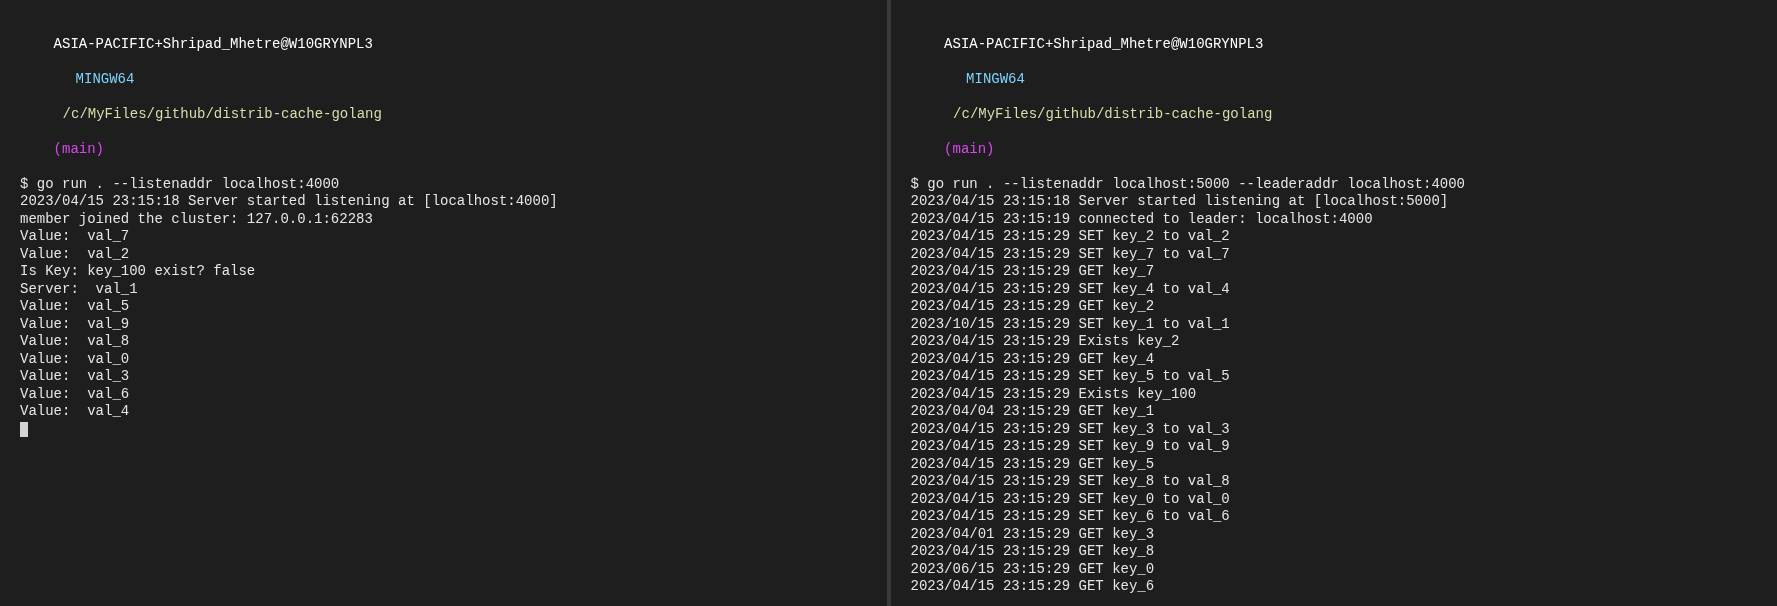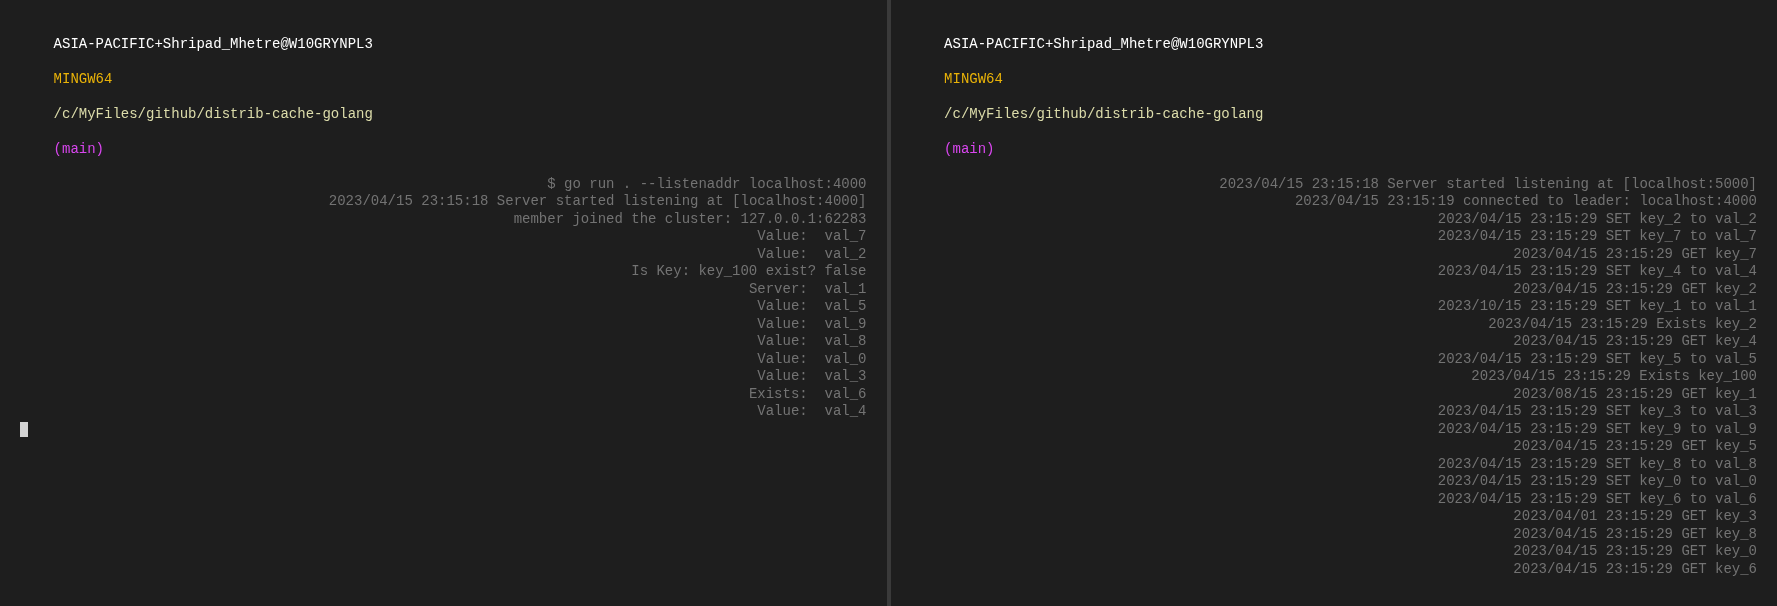--- a/index.html
+++ b/index.html
@@ -24,27 +24,26 @@
       overflow: hidden;
       position: relative;
     }
     .pane-left {
       border-right: 4px solid #3a3a3a;
     }
     .prompt-line {
       white-space: pre-wrap;
     }
     .prompt-user { color: #ffffff; }
-    .prompt-mingw { color: #eab308; }
-    .prompt-path { color: #dcdcaa; }
+    .prompt-mingw { color: #7dd3fc; margin-left: 22px; }
+    .prompt-path { color: #dcdcaa; margin-left: 9px; }
     .prompt-branch { color: #d946ef; }
     .output-line {
       white-space: pre;
-      color: #737373;
-      text-align: right;
+      color: #e5e5e5;
     }
     .cursor-block {
       display: inline-block;
       width: 8px;
       height: 15px;
       background: #d4d4d4;
       vertical-align: text-bottom;
     }
   </style>
 </head>
@@ -66,55 +65,56 @@
       <div class="output-line">member joined the cluster: 127.0.0.1:62283</div>
       <div class="output-line">Value:  val_7</div>
       <div class="output-line">Value:  val_2</div>
       <div class="output-line">Is Key: key_100 exist? false</div>
       <div class="output-line">Server:  val_1</div>
       <div class="output-line">Value:  val_5</div>
       <div class="output-line">Value:  val_9</div>
       <div class="output-line">Value:  val_8</div>
       <div class="output-line">Value:  val_0</div>
       <div class="output-line">Value:  val_3</div>
-      <div class="output-line">Exists:  val_6</div>
+      <div class="output-line">Value:  val_6</div>
       <div class="output-line">Value:  val_4</div>
     </div>
   <div><span class="cursor-block"></span></div>
 </div>
 
 <div class="pane pane-right">
   <div class="prompt-line">
     <span class="prompt-user">ASIA-PACIFIC+Shripad_Mhetre@W10GRYNPL3</span>
     <span> </span>
     <span class="prompt-mingw">MINGW64</span>
     <span> </span>
     <span class="prompt-path">/c/MyFiles/github/distrib-cache-golang</span>
     <span> </span>
     <span class="prompt-branch">(main)</span>
   </div>
+  <div class="output-line">$ go run . --listenaddr localhost:5000 --leaderaddr localhost:4000</div>
   <div id="right-output">
       <div class="output-line">2023/04/15 23:15:18 Server started listening at [localhost:5000]</div>
       <div class="output-line">2023/04/15 23:15:19 connected to leader: localhost:4000</div>
       <div class="output-line">2023/04/15 23:15:29 SET key_2 to val_2</div>
       <div class="output-line">2023/04/15 23:15:29 SET key_7 to val_7</div>
       <div class="output-line">2023/04/15 23:15:29 GET key_7</div>
       <div class="output-line">2023/04/15 23:15:29 SET key_4 to val_4</div>
       <div class="output-line">2023/04/15 23:15:29 GET key_2</div>
       <div class="output-line">2023/10/15 23:15:29 SET key_1 to val_1</div>
       <div class="output-line">2023/04/15 23:15:29 Exists key_2</div>
       <div class="output-line">2023/04/15 23:15:29 GET key_4</div>
       <div class="output-line">2023/04/15 23:15:29 SET key_5 to val_5</div>
       <div class="output-line">2023/04/15 23:15:29 Exists key_100</div>
-      <div class="output-line">2023/08/15 23:15:29 GET key_1</div>
+      <div class="output-line">2023/04/04 23:15:29 GET key_1</div>
       <div class="output-line">2023/04/15 23:15:29 SET key_3 to val_3</div>
       <div class="output-line">2023/04/15 23:15:29 SET key_9 to val_9</div>
       <div class="output-line">2023/04/15 23:15:29 GET key_5</div>
       <div class="output-line">2023/04/15 23:15:29 SET key_8 to val_8</div>
       <div class="output-line">2023/04/15 23:15:29 SET key_0 to val_0</div>
       <div class="output-line">2023/04/15 23:15:29 SET key_6 to val_6</div>
       <div class="output-line">2023/04/01 23:15:29 GET key_3</div>
       <div class="output-line">2023/04/15 23:15:29 GET key_8</div>
-      <div class="output-line">2023/04/15 23:15:29 GET key_0</div>
+      <div class="output-line">2023/06/15 23:15:29 GET key_0</div>
       <div class="output-line">2023/04/15 23:15:29 GET key_6</div>
     </div>
 
 </div>
 
 </body></html>

